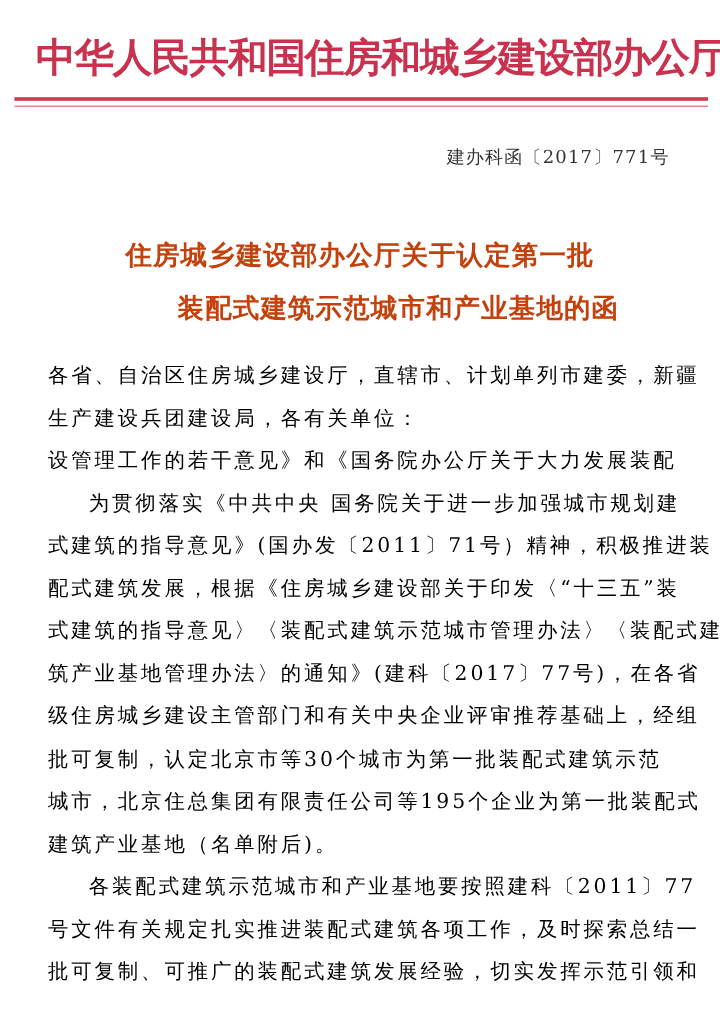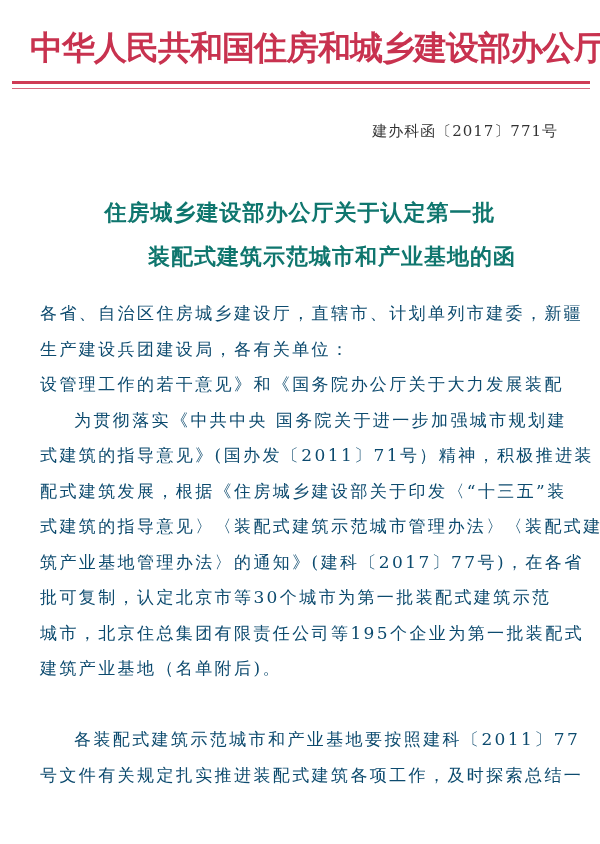--- a/index.html
+++ b/index.html
@@ -28,29 +28,29 @@
     position: absolute; left: 12px; top: 88px; width: 578px; height: 1px;
     background: #d8687d;
   }
   .docnum {
     position: absolute; right: 42px; top: 122px;
     font-size: 15px; color: #333;
     letter-spacing: 1px;
   }
   .title {
     position: absolute; left: 0; width: 600px; text-align: center;
-    font-weight: bold; font-size: 22px; color: #0f766e;
+    font-weight: bold; font-size: 22px; color: #c2410c;
     letter-spacing: 1px;
   }
   .title.l1 { top: 198px; }
   .title.l2 { top: 242px; padding-left: 32px; }
   .para {
     position: absolute; left: 40px; width: 530px;
     font-size: 17px; line-height: 35.5px;
-    color: #0c4a6e;
+    color: #000000;
     letter-spacing: 2.4px;
     text-align: justify;
   }
   .para .line { display: block; white-space: nowrap; }
   .indent { padding-left: 34px; }
 </style>
 </head>
 <body>
 
 <div>
@@ -68,22 +68,24 @@
     <span class="line">生产建设兵团建设局，各有关单位：</span>
   </div>
 
   <div class="para" style="top:367px;">
     <span class="line">设管理工作的若干意见》和《国务院办公厅关于大力发展装配</span>
     <span class="line indent">为贯彻落实《中共中央 国务院关于进一步加强城市规划建</span>
     <span class="line">式建筑的指导意见》(国办发〔2011〕71号）精神，积极推进装</span>
     <span class="line">配式建筑发展，根据《住房城乡建设部关于印发〈“十三五”装</span>
     <span class="line">式建筑的指导意见〉〈装配式建筑示范城市管理办法〉〈装配式建</span>
     <span class="line">筑产业基地管理办法〉的通知》(建科〔2017〕77号)，在各省</span>
+    <span class="line">级住房城乡建设主管部门和有关中央企业评审推荐基础上，经组</span>
     <span class="line">批可复制，认定北京市等30个城市为第一批装配式建筑示范</span>
     <span class="line">城市，北京住总集团有限责任公司等195个企业为第一批装配式</span>
     <span class="line">建筑产业基地（名单附后)。</span>
   </div>
 
   <div class="para" style="top:722px;">
     <span class="line indent">各装配式建筑示范城市和产业基地要按照建科〔2011〕77</span>
     <span class="line">号文件有关规定扎实推进装配式建筑各项工作，及时探索总结一</span>
+    <span class="line">批可复制、可推广的装配式建筑发展经验，切实发挥示范引领和</span>
   </div>
 </div>
 
 </body></html>

